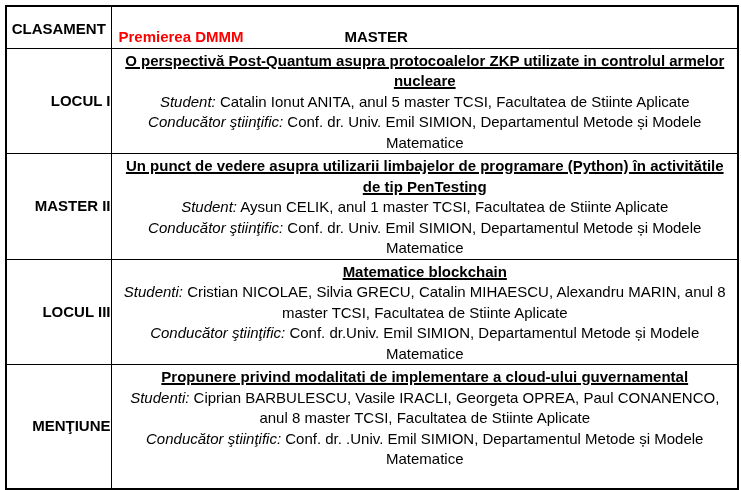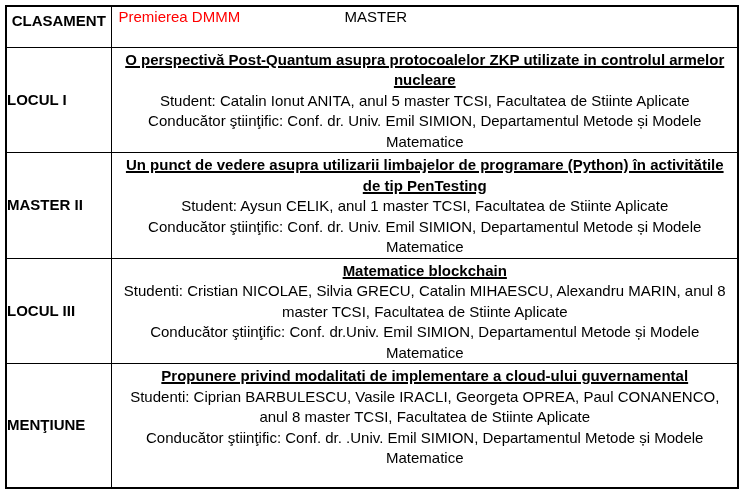--- a/index.html
+++ b/index.html
@@ -29,54 +29,54 @@
     color: #000000;
     overflow: hidden;
   }
   col.rank-col { width: 105px; }
   
   tr.header-row { height: 41px; }
   td.rank-header {
     vertical-align: top;
     text-align: center;
     font-weight: bold;
-    padding-top: 4px;
+    padding-top: 12px;
   }
   td.title-header {
     vertical-align: top;
-    padding: 0 6px 0 7px;
-    font-weight: normal;
+    padding: 20px 6px 0 7px;
+    font-weight: bold;
     margin-top: 24px;
   }
   .event-name {
     display: inline-block;
     width: 226px;
     color: #FF0000;
   }
   
   tr.row-1, tr.row-2 { height: 103px; }
   tr.row-3 { height: 105px; }
   tr.row-4 { height: 124px; }
   td.rank-cell {
     vertical-align: middle;
-    text-align: left;
+    text-align: right;
     font-weight: bold;
     margin-left: 16px;
   }
   td.entry-cell {
     vertical-align: top;
     padding: 2px 6px 0 7px;
     text-align: center;
   }
   .entry-title {
     font-weight: bold;
     text-decoration: underline;
     text-decoration-thickness: 1.5px;
   }
-  .lbl { }
+  .lbl { font-style: italic; }
 </style>
 </head>
 <body>
 
 <div class="page">
   <table class="awards">
     <colgroup>
         <col class="rank-col">
         <col>
       </colgroup>

